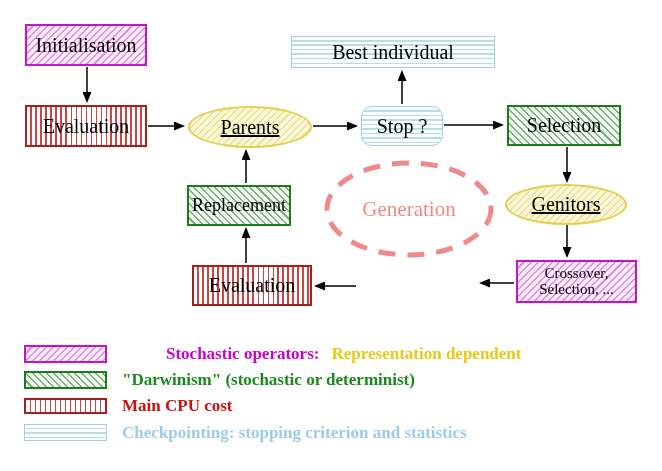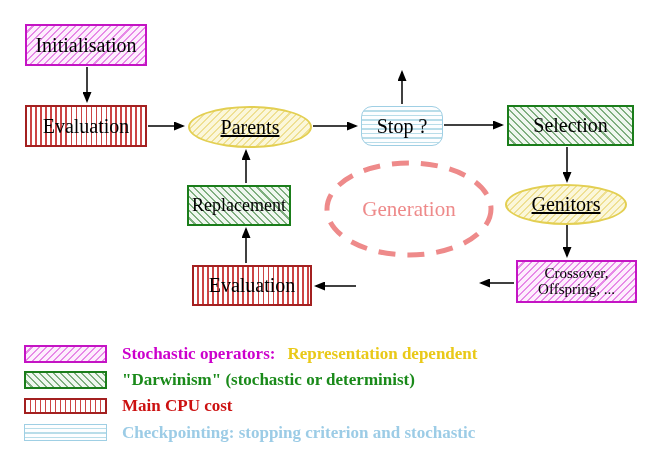--- a/index.html
+++ b/index.html
@@ -85,44 +85,45 @@
   </svg>
 
   <div class="node hatch-magenta" style="left:25px; top:24px; width:122px; height:42px;">Initialisation</div>
 
   <div class="node stripe-red" style="left:25px; top:105px; width:122px; height:42px;">Evaluation</div>
 
   <div class="node ellipse hatch-yellow" style="left:188px; top:106px; width:124px; height:42px;">Parents</div>
 
   <div class="node stripe-cyan" style="left:361px; top:106px; width:82px; height:40px; border-radius:11px;">Stop ?</div>
 
+  <div class="node stripe-cyan" style="left:291px; top:36px; width:204px; height:32px;">Best individual</div>
 
-  <div class="node hatch-green" style="left:507px; top:105px; width:127px; height:41px;">Selection</div>
+  <div class="node hatch-green" style="left:507px; top:105px; width:114px; height:41px;">Selection</div>
 
   <div class="node ellipse hatch-yellow" style="left:505px; top:184px; width:122px; height:41px;">Genitors</div>
 
   <div class="node hatch-magenta small-text" style="left:516px; top:260px; width:121px; height:43px; flex-direction:column;">
     <span>Crossover,</span>
-    <span>Offspring, ...</span>
+    <span>Selection, ...</span>
   </div>
 
 
   <div class="node stripe-red" style="left:192px; top:265px; width:120px; height:41px;">Evaluation</div>
 
   <div class="node hatch-green mid-text" style="left:187px; top:185px; width:104px; height:41px;">Replacement</div>
 
   <div class="generation-label">Generation</div>
 
   <div class="legend-swatch hatch-magenta" style="left:24px; top:345px; width:83px; height:18px;"></div>
-  <div class="legend-row" style="top:344px;">
+  <div class="legend-row" style="top:344px;margin-left:44px;">
     <span class="lg-magenta">Stochastic operators:</span><span class="lg-gold">Representation dependent</span>
   </div>
 
   <div class="legend-swatch hatch-green" style="left:24px; top:371px; width:83px; height:18px;"></div>
   <div class="legend-row lg-green" style="top:370px;">"Darwinism" (stochastic or determinist)</div>
 
   <div class="legend-swatch stripe-red" style="left:24px; top:398px; width:83px; height:16px;"></div>
   <div class="legend-row lg-red" style="top:396px;">Main CPU cost</div>
 
   <div class="legend-swatch stripe-cyan" style="left:24px; top:424px; width:83px; height:17px;"></div>
-  <div class="legend-row lg-cyan" style="top:423px;">Checkpointing: stopping criterion and stochastic</div>
+  <div class="legend-row lg-cyan" style="top:423px;">Checkpointing: stopping criterion and statistics</div>
 
 </div>
 
 </body></html>

